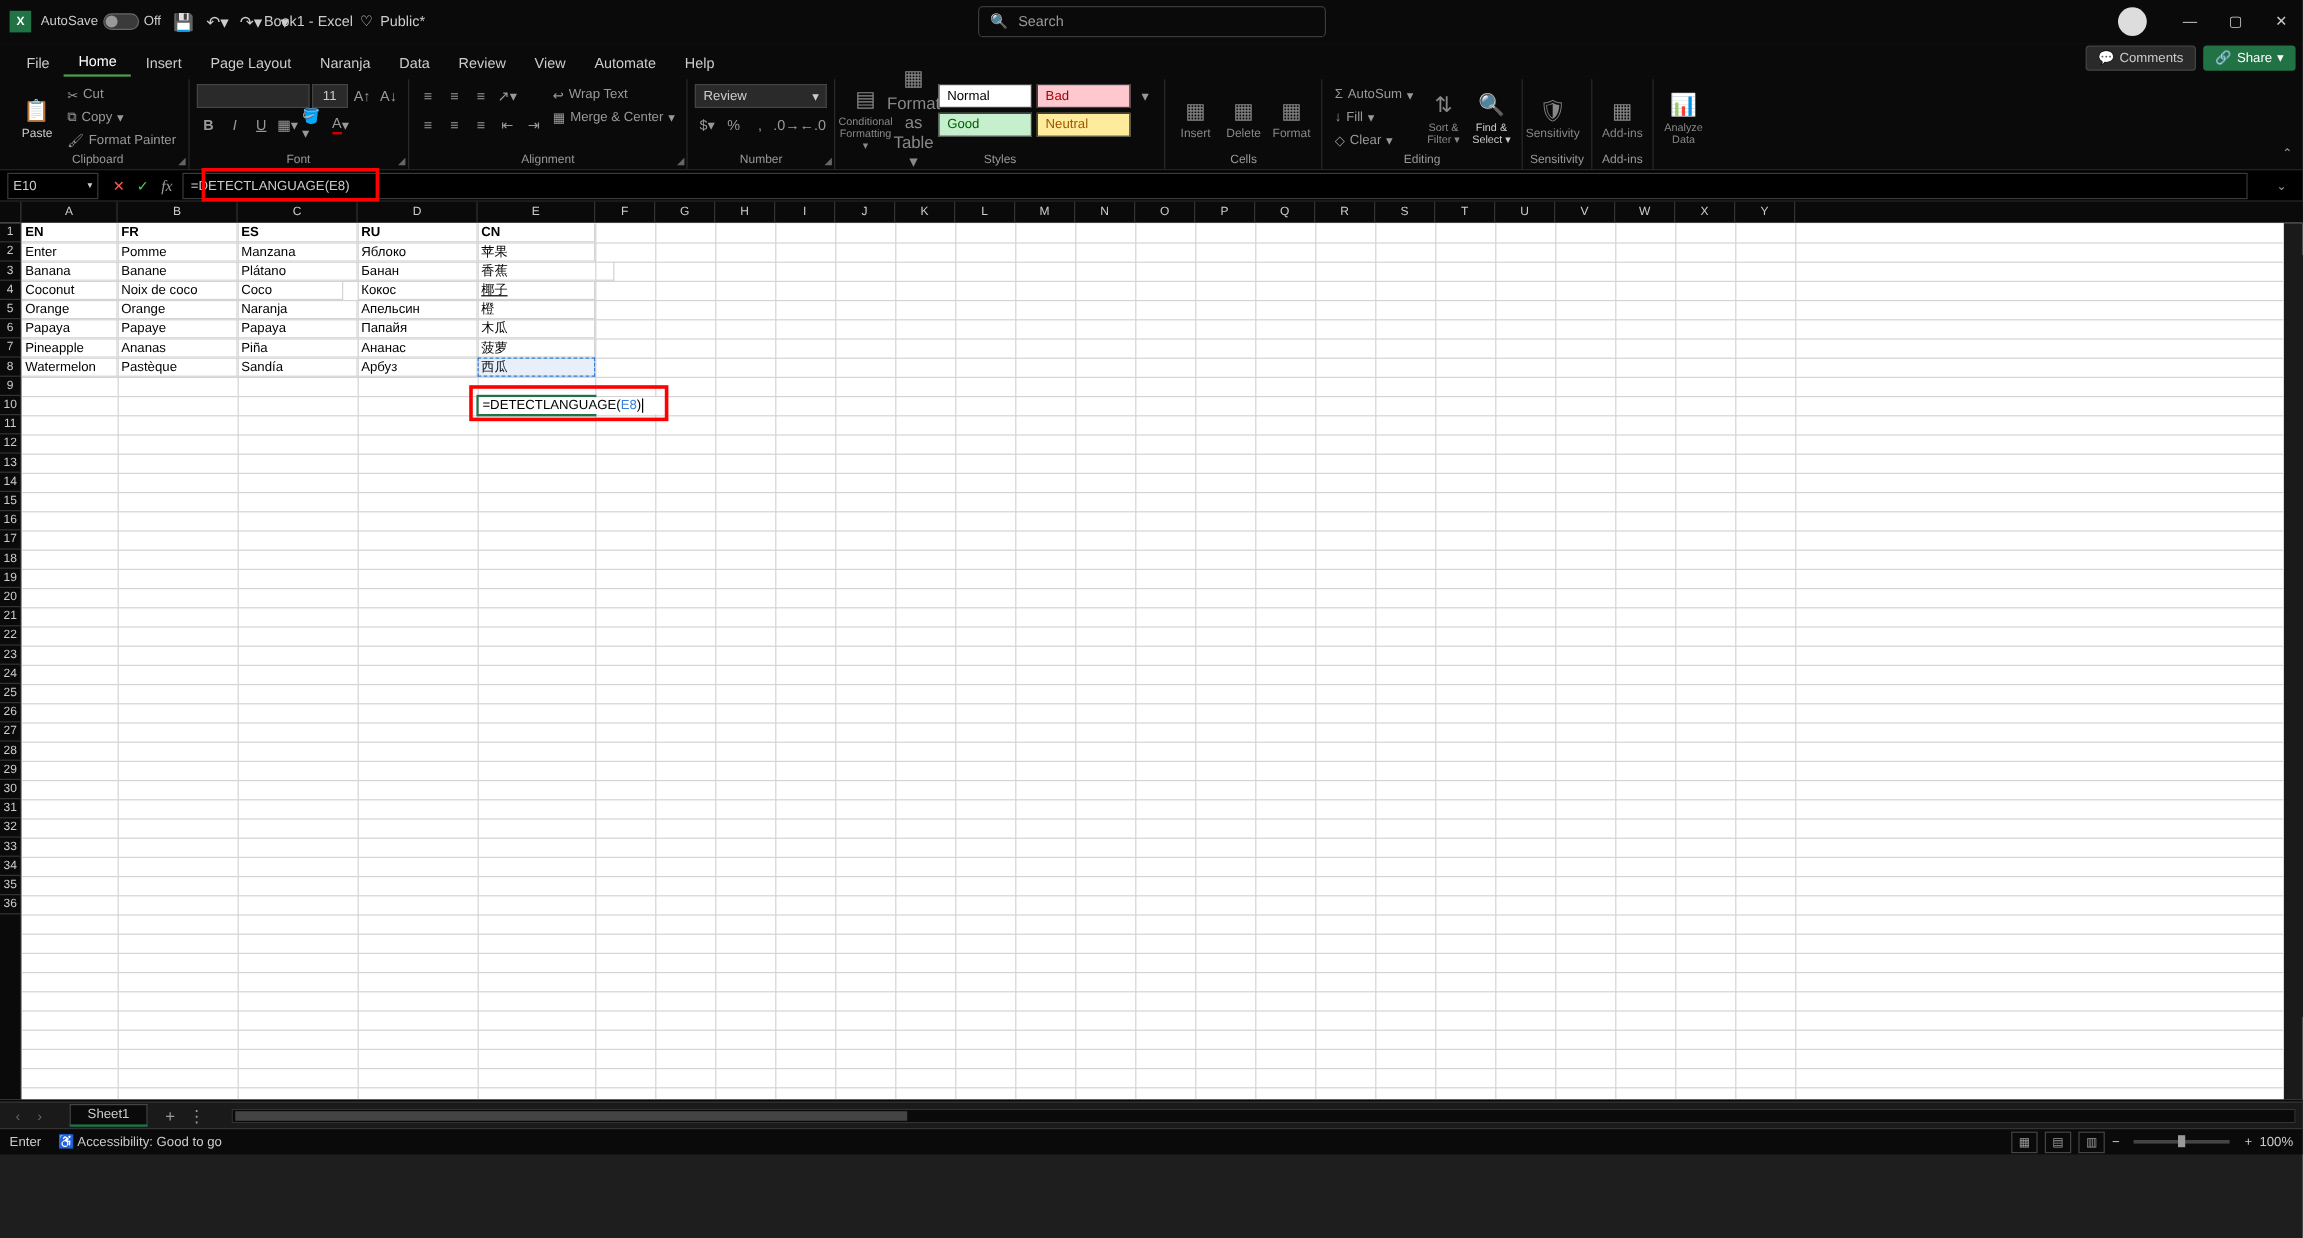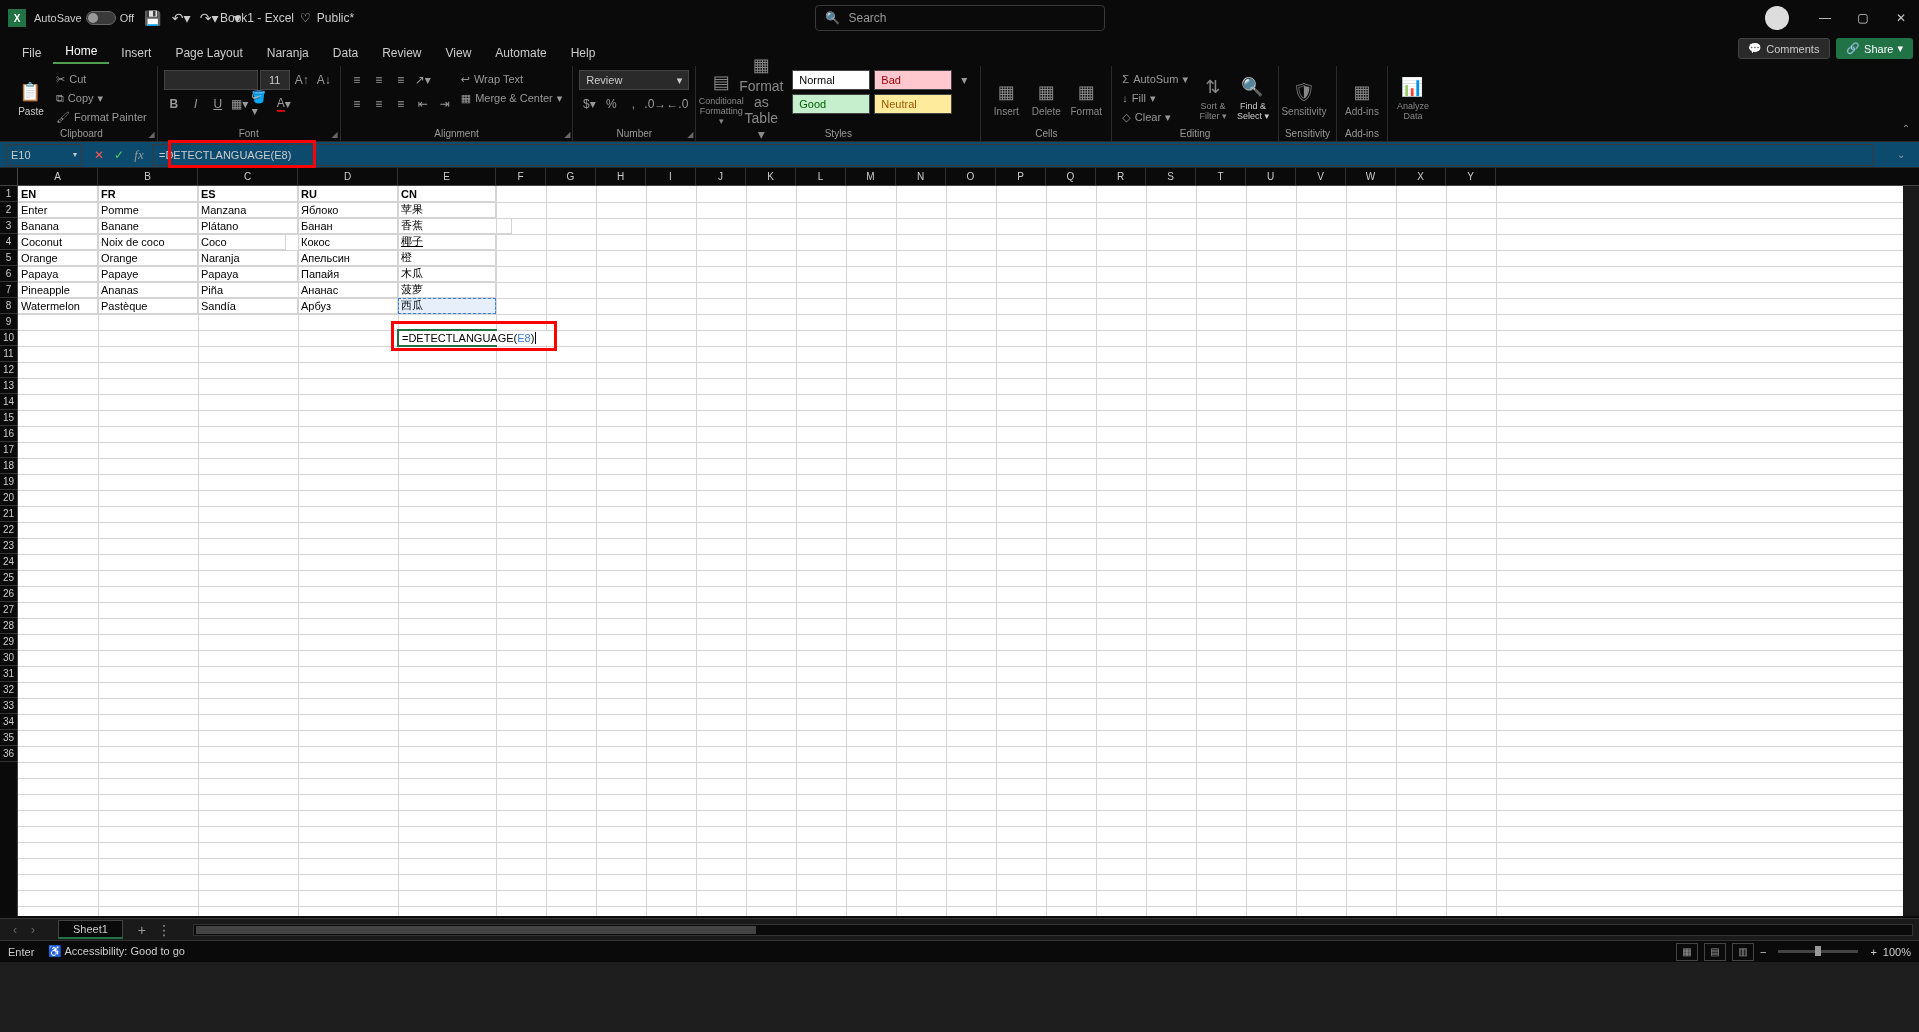--- a/index.html
+++ b/index.html
@@ -37,31 +37,31 @@
     .rb-big { width: 38px; height: 56px; display: flex; flex-direction: column; align-items: center; justify-content: center; font-size: 10px; color: #888; text-align: center; gap: 2px; }
     .rb-big.enabled { color: #ccc; }
     .rb-icon-lg { width: 24px; height: 24px; display: flex; align-items: center; justify-content: center; font-size: 18px; }
     .rb-col { display: flex; flex-direction: column; gap: 1px; }
     .rb-small { height: 18px; display: flex; align-items: center; padding: 0 4px; font-size: 11px; color: #999; gap: 4px; white-space: nowrap; }
     .font-name { width: 94px; height: 20px; background: #2a2a2a; border: 1px solid #444; font-size: 11px; color: #999; padding: 0 4px; }
     .font-size-box { width: 30px; height: 20px; background: #2a2a2a; border: 1px solid #444; font-size: 11px; color: #ccc; padding: 0 4px; text-align: center; }
     .font-ctrl-row { display: flex; gap: 2px; align-items: center; }
     .fc-btn { width: 20px; height: 20px; display: flex; align-items: center; justify-content: center; color: #999; font-size: 12px; }
     .number-format { width: 110px; height: 20px; background: #2a2a2a; border: 1px solid #444; font-size: 11px; color: #ccc; padding: 0 6px; display: flex; align-items: center; justify-content: space-between; }
-    .style-gallery { display: flex; flex-direction: column; gap: 4px; margin-left: 10px; }
+    .style-gallery { display: flex; flex-direction: column; gap: 4px; }
     .style-row { display: flex; gap: 4px; }
     .style-cell { width: 78px; height: 20px; border: 1px solid #444; font-size: 11px; padding: 0 6px; display: flex; align-items: center; }
     .style-normal { background: #fff; color: #000; }
     .style-bad { background: #ffc7ce; color: #9c0006; }
     .style-good { background: #c6efce; color: #006100; }
     .style-neutral { background: #ffeb9c; color: #9c5700; }
     .collapse-ribbon { width: 18px; height: 18px; position: absolute; right: 4px; bottom: 4px; color: #999; font-size: 10px; display: flex; align-items: center; justify-content: center; }
 
     
-    .formula-bar { height: 26px; background: #0c4a6e; border-bottom: 1px solid #2a2a2a; display: flex; align-items: center; }
+    .formula-bar { height: 26px; background: #000000; border-bottom: 1px solid #2a2a2a; display: flex; align-items: center; }
     .name-box { width: 76px; height: 22px; border: 1px solid #3a3a3a; margin: 0 4px 0 6px; display: flex; align-items: center; justify-content: space-between; padding: 0 4px; font-size: 11px; color: #ccc; }
     .fb-btns { display: flex; gap: 2px; padding: 0 4px; }
     .fb-btn { width: 18px; height: 18px; display: flex; align-items: center; justify-content: center; font-size: 12px; color: #999; }
     .fb-cancel { color: #f55; }
     .fb-enter { color: #5c5; }
     .fb-fx { font-style: italic; font-family: serif; font-size: 13px; }
     .formula-input { flex: 1; height: 22px; border: 1px solid #3a3a3a; font-size: 11px; color: #ccc; padding: 0 6px; display: flex; align-items: center; margin-right: 24px; }
     .fb-expand { width: 18px; color: #999; font-size: 10px; margin-right: 4px; }
     .red-highlight-1 { position: absolute; border: 3px solid #ff0000; z-index: 50; pointer-events: none; }
 

